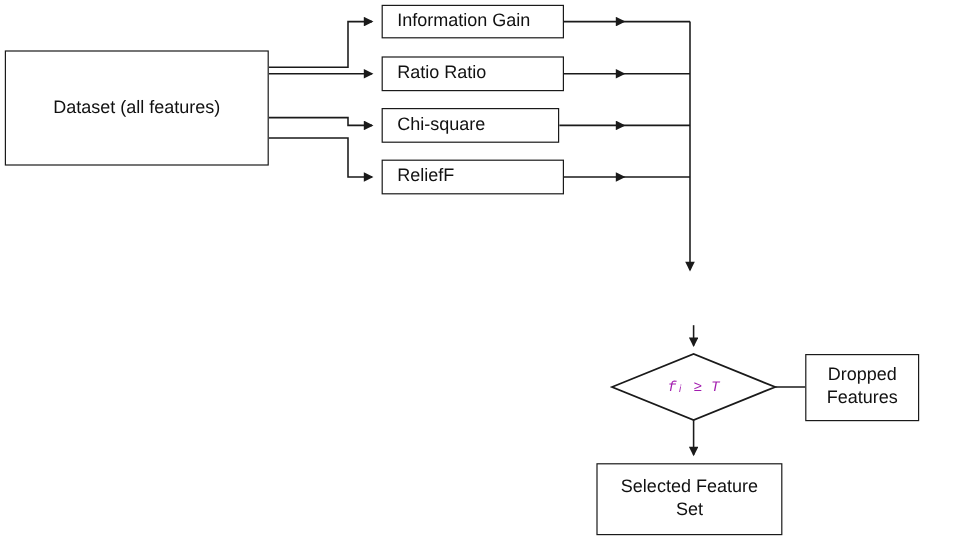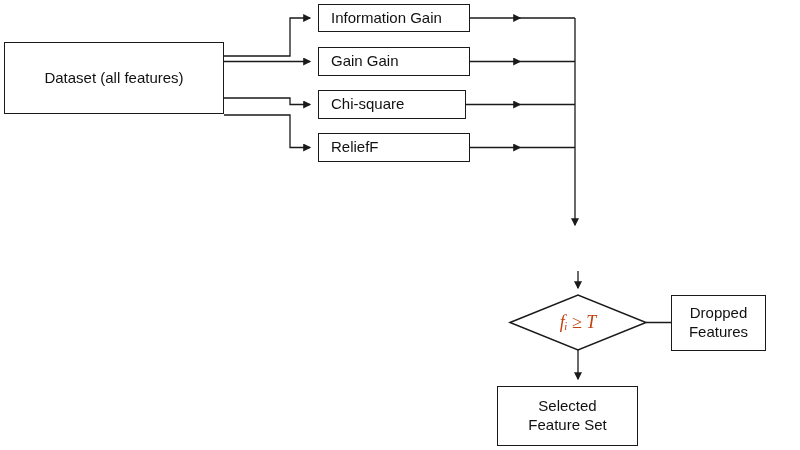--- a/index.html
+++ b/index.html
@@ -36,40 +36,40 @@
     border: 1.6px solid #1a1a1a;
     color: #111111;
     font-size: 15px;
     line-height: 1.25;
     display: flex;
     align-items: center;
   }
   .node.left  { justify-content: flex-start; padding-left: 12px; }
   .node.center{ justify-content: center; text-align: center; }
 
-  #node-dataset          { left: 4px;   top: 42px;  width: 220px; height: 72px; }
+  #node-dataset          { left: 4px;   top: 42px;  width: 220px; height: 96px; }
   #node-information-gain { left: 318px; top: 4px;   width: 152px; height: 28px; }
   #node-gain-ratio       { left: 318px; top: 47px;  width: 152px; height: 29px; }
   #node-chi-square       { left: 318px; top: 90px;  width: 148px; height: 29px; }
   #node-relieff          { left: 318px; top: 133px; width: 152px; height: 29px; }
   #node-combined         { left: 490px; top: 233px; width: 180px; height: 38px; }
   #node-dropped          { left: 671px; top: 295px; width: 95px;  height: 56px; padding: 0 8px; }
-  #node-selected         { left: 497px; top: 386px; width: 141px; height: 60px; padding: 0 18px; }
+  #node-selected         { left: 497px; top: 386px; width: 155px; height: 60px; padding: 0 18px; }
 
   .diamond-label {
     position: absolute;
     left: 510px; top: 295px;
     width: 136px; height: 55px;
     display: flex;
     align-items: center;
     justify-content: center;
-    font-family: Liberation Serif, serif;
+    font-family: Liberation Mono, monospace;
     font-style: italic;
-    font-size: 18px;
-    color: #c2410c;
+    font-size: 12px;
+    color: #a21caf;
   }
 </style>
 </head>
 <body>
 
 <div class="canvas">
 
   <svg class="connectors" width="800" height="450" viewBox="0 0 800 450" aria-hidden="true">
     <defs>
       <marker id="arrow" viewBox="0 0 10 10" refX="8.5" refY="5" markerWidth="9" markerHeight="8" markerUnits="userSpaceOnUse" orient="auto">
@@ -95,21 +95,21 @@
 
     <path class="line" d="M578 350 V379" marker-end="url(#arrow)"></path>
 
     <polygon class="diamond" points="510,322.5 578,295 646,322.5 578,350"></polygon>
   </svg>
 
   <div class="node center" id="node-dataset">Dataset (all features)</div>
 
   <div class="node left" id="node-information-gain">Information Gain</div>
 
-  <div class="node left" id="node-gain-ratio">Gain Gain</div>
+  <div class="node left" id="node-gain-ratio">Ratio Ratio</div>
 
   <div class="node left" id="node-chi-square">Chi-square</div>
 
   <div class="node left" id="node-relieff">ReliefF</div>
 
 
   <div class="diamond-label">fᵢ ≥ T</div>
 
   <div class="node center" id="node-dropped">Dropped Features</div>
 

